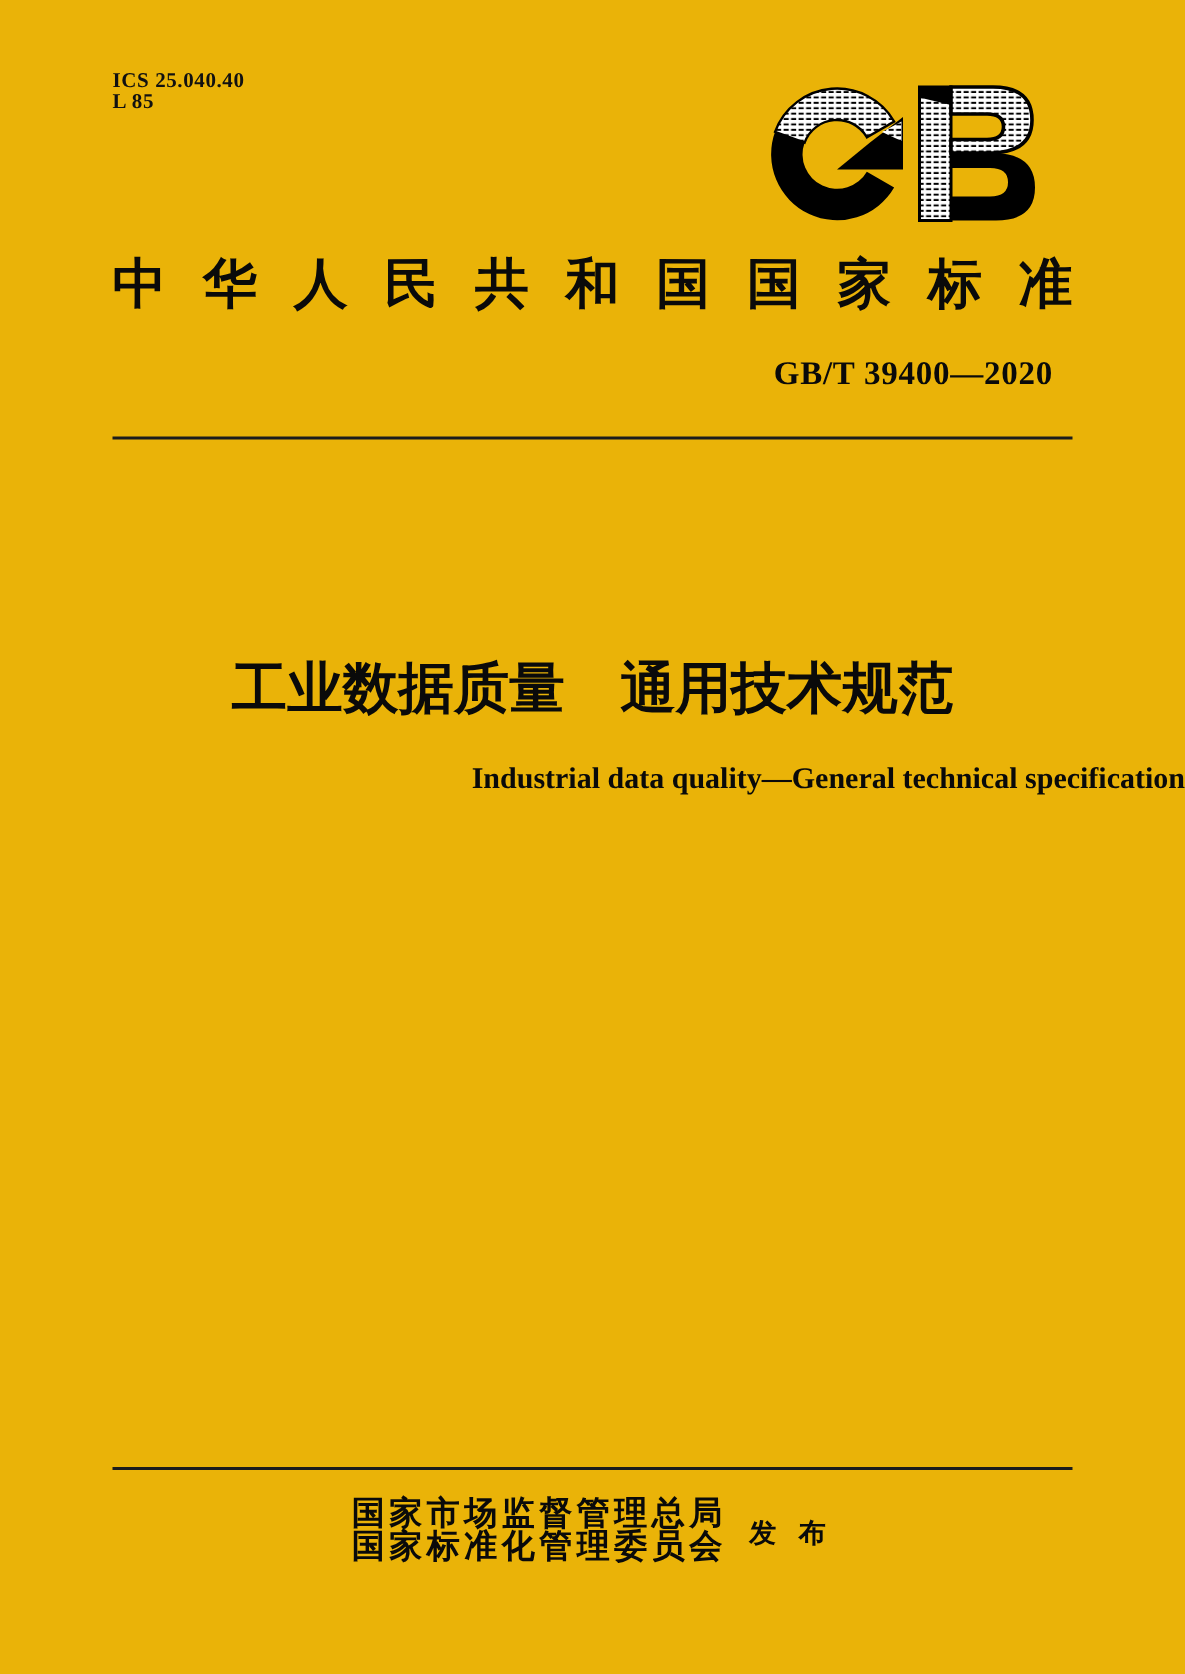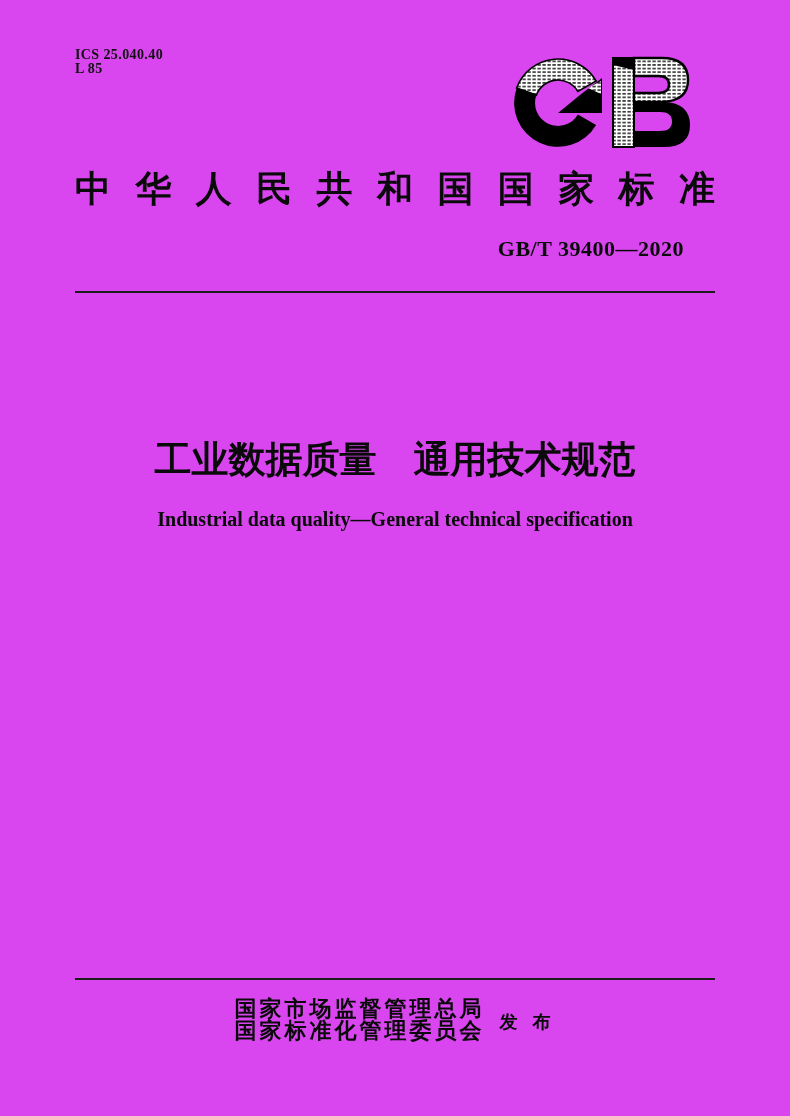--- a/index.html
+++ b/index.html
@@ -1,20 +1,20 @@
 <!DOCTYPE html>
 <html><head>
 <meta charset="utf-8">
 <style>
   html,body{margin:0;padding:0;background:#e8e8e8;}
   .page{
     position:relative;
     width:790px;height:1116px;
     margin:0 auto;
-    background:#d946ef;
+    background:#eab308;
     color:#111;
     font-family:"Liberation Serif","DejaVu Serif",serif;
     overflow:hidden;
   }
   .serif{font-family:"Liberation Serif","DejaVu Serif",serif;}
 
   .ics-block{
     position:absolute;left:75px;top:48px;
     font-weight:bold;font-size:14px;line-height:14px;
     letter-spacing:0.4px;
@@ -22,38 +22,38 @@
   .gb-logo{
     position:absolute;left:512px;top:56px;width:178px;height:93px;
   }
   .header-title{
     position:absolute;left:75px;top:161px;width:640px;
     font-weight:bold;font-size:36px;line-height:56px;
     text-align:justify;text-align-last:justify;
     color:#0a0a0a;
   }
   .std-number{
-    position:absolute;right:106px;top:236px;
+    position:absolute;right:88px;top:236px;
     font-weight:bold;font-size:22px;letter-spacing:0.5px;
     color:#0a0a0a;
   }
   .rule{
     position:absolute;left:75px;width:640px;height:2px;background:#1c1c1c;
   }
   .rule-top{top:291px;}
   .rule-bottom{top:978px;}
   .title-cn{
     position:absolute;left:0;top:441px;width:790px;
     text-align:center;font-weight:bold;font-size:37px;line-height:42px;
     font-family:Liberation Mono, monospace;
     color:#0a0a0a;
   }
   .title-en{
     position:absolute;left:0;top:508px;width:790px;
-    text-align:center;font-weight:bold;font-size:20px;
+    text-align:right;font-weight:bold;font-size:20px;
     color:#0a0a0a;
   }
   .date-row{
     position:absolute;left:75px;top:952px;width:640px;
     display:flex;justify-content:space-between;
     font-weight:bold;font-size:18px;
     font-family:"Liberation Sans","DejaVu Sans",sans-serif;
     color:#0a0a0a;
   }
   .date-row .lbl{margin-left:6px;}

